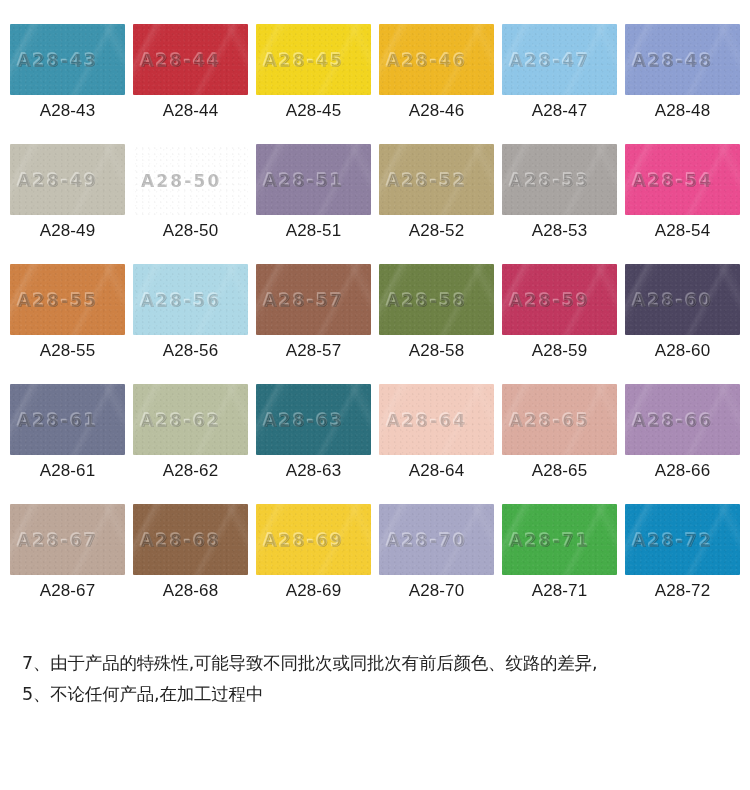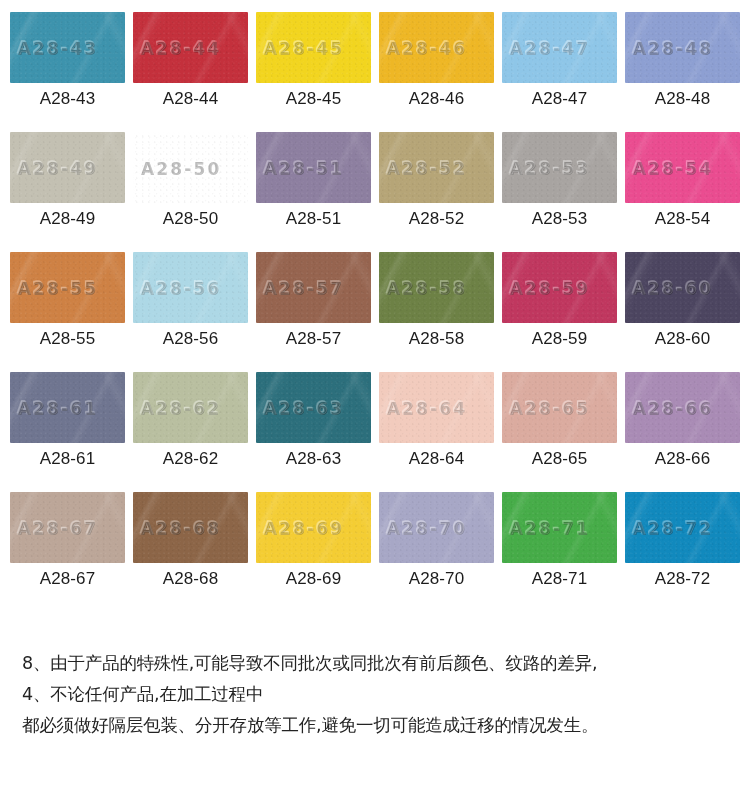--- a/index.html
+++ b/index.html
@@ -13,21 +13,21 @@
     height: 790px;
     font-family: "Liberation Sans", "DejaVu Sans", sans-serif;
     overflow: hidden;
     position: relative;
     color: #1a1a1a;
   }
 
   #swatch-grid {
     position: absolute;
     left: 0;
-    top: 4px;
+    top: 16px;
     width: 750px;
     display: grid;
     grid-template-columns: repeat(6, 123px);
     grid-auto-rows: 120px;
     padding-left: 10px;
     padding-top: 8px;
     box-sizing: border-box;
   }
 
   .swatch-cell {
@@ -315,16 +315,15 @@
     </div>
     <div class="swatch-cell dark">
       <div class="swatch-chip" style="background-color: rgb(17, 137, 189);">
         <div class="chip-emboss">A28-72</div>
       </div>
       <div class="swatch-label">A28-72</div>
     </div>
   </div>
 
 <div id="notes">
-    <div class="note-line">8、由于产品的特殊性,可能导致不同批次或同批次有前后颜色、纹路的差异,</div>
-    <div class="note-line">4、不论任何产品,在加工过程中</div>
-    <div class="note-line">都必须做好隔层包装、分开存放等工作,避免一切可能造成迁移的情况发生。</div>
+    <div class="note-line">7、由于产品的特殊性,可能导致不同批次或同批次有前后颜色、纹路的差异,</div>
+    <div class="note-line">5、不论任何产品,在加工过程中</div>
   </div>
 
 </body></html>

